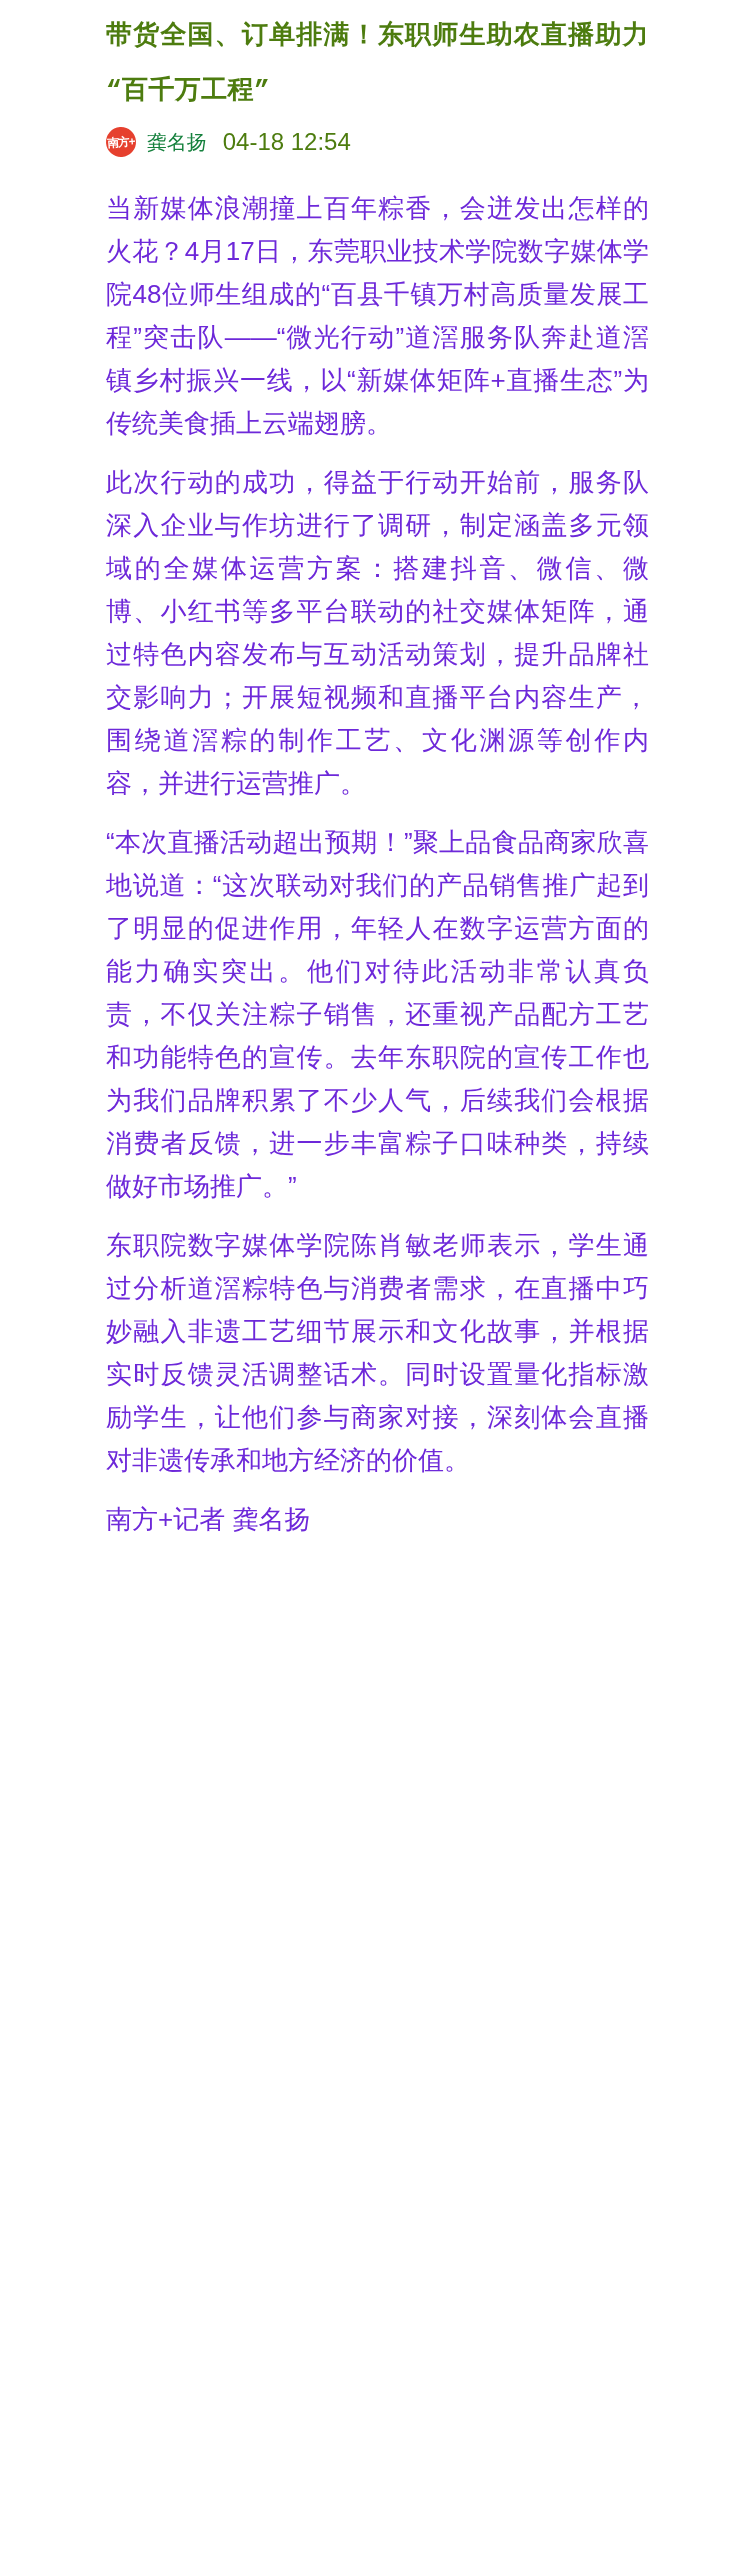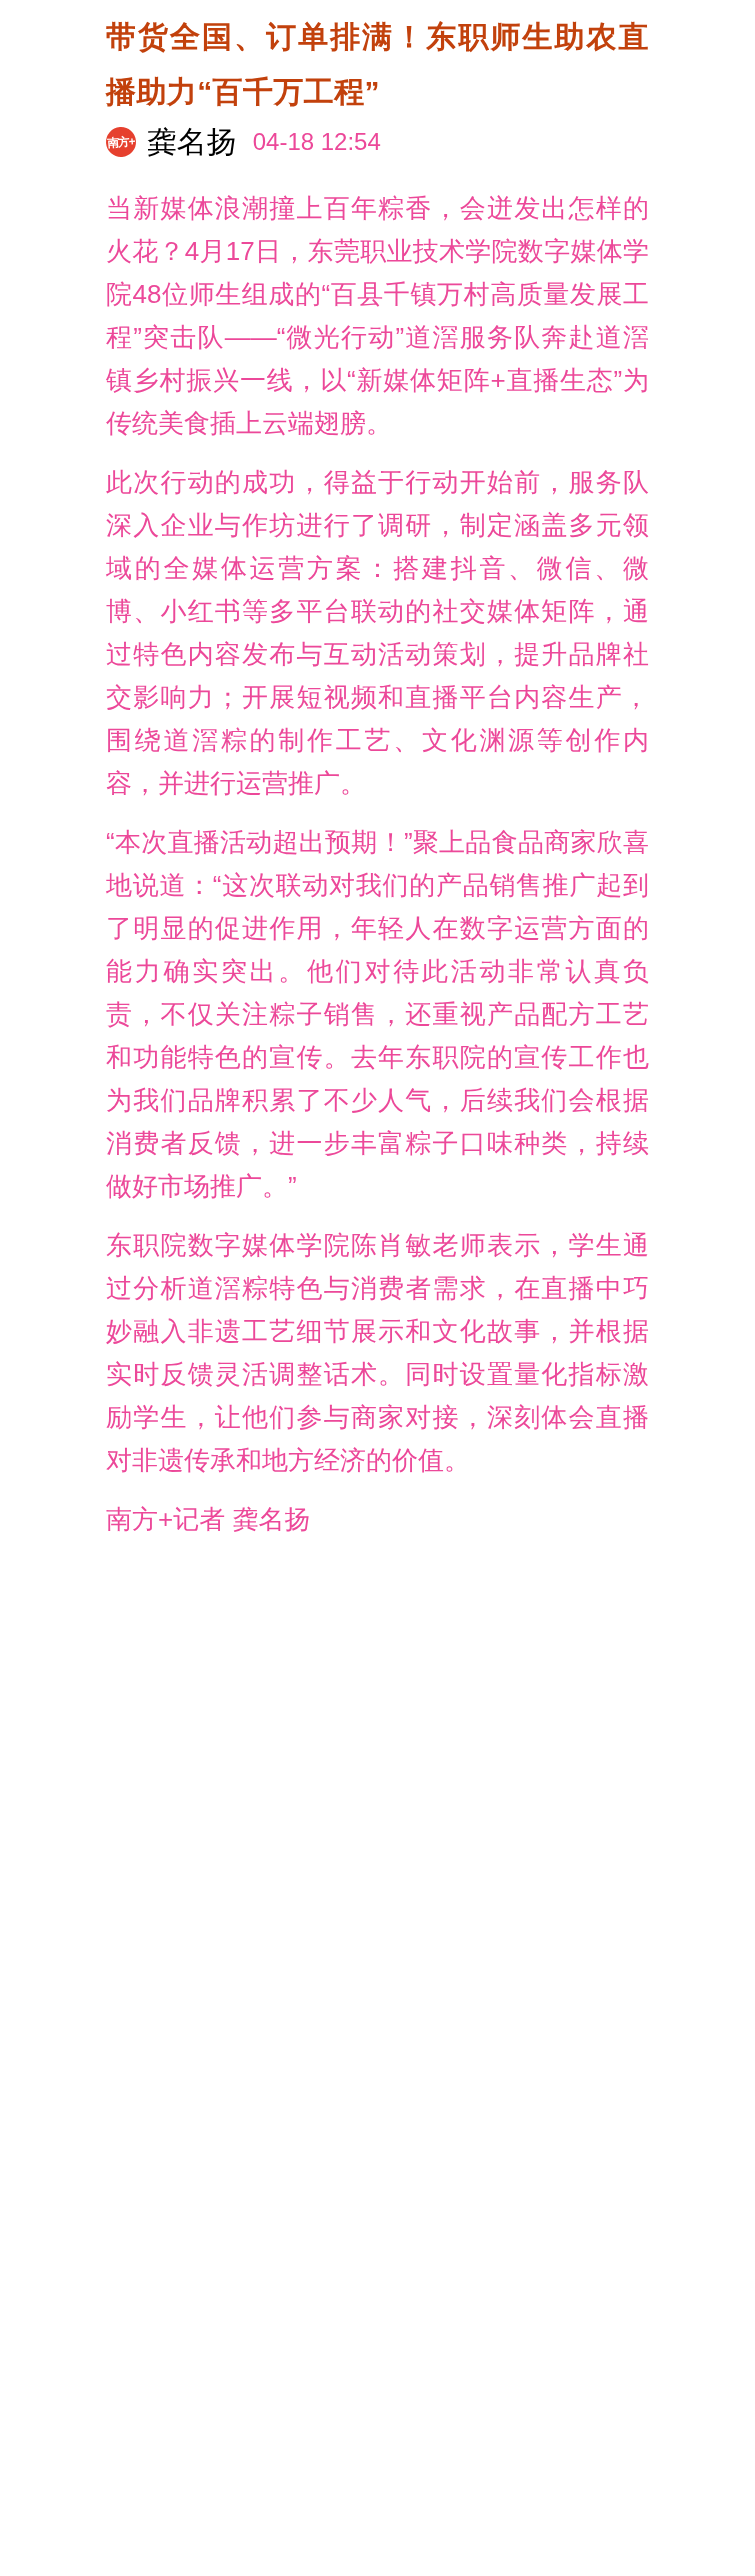--- a/index.html
+++ b/index.html
@@ -11,26 +11,27 @@
     width: 755px;
     height: 2576px;
     overflow: hidden;
     font-family: "Liberation Sans", "DejaVu Sans", sans-serif;
   }
   .article {
     padding: 9px 106px 0 106px;
   }
   .article-title {
     margin: 0;
-    font-size: 30px;
+    font-size: 26px;
     line-height: 55px;
     font-weight: 700;
-    color: #c2410c;
+    color: #4d7c0f;
     letter-spacing: 0.4px;
     text-align: justify;
+    font-family: Liberation Mono, monospace;
   }
   .meta-row {
     margin-top: 7.2px;
     height: 32px;
     display: flex;
     align-items: center;
   }
   .brand-logo {
     width: 30px;
     height: 30px;
@@ -42,37 +43,37 @@
     justify-content: center;
     font-size: 11.6px;
     font-weight: 700;
     flex: 0 0 auto;
     transform: rotate(-4deg);
     letter-spacing: -0.9px;
     user-select: none;
   }
   .author-name {
     margin-left: 10.7px;
-    font-size: 30px;
-    color: #000000;
+    font-size: 20px;
+    color: #15803d;
     font-family: Liberation Mono, monospace;
   }
   .publish-date {
     margin-left: 16px;
     font-size: 24px;
-    color: #ec4899;
+    color: #4d7c0f;
   }
   .article-body {
     margin-top: 29px;
   }
   .article-body p {
     margin: 0 0 16px 0;
     font-size: 26px;
     line-height: 43px;
-    color: #ec4899;
+    color: #6d28d9;
     text-align: justify;
     word-break: break-all;
   }
   .byline {
     margin-bottom: 16px;
   }
 </style>
 </head>
 <body>
 

